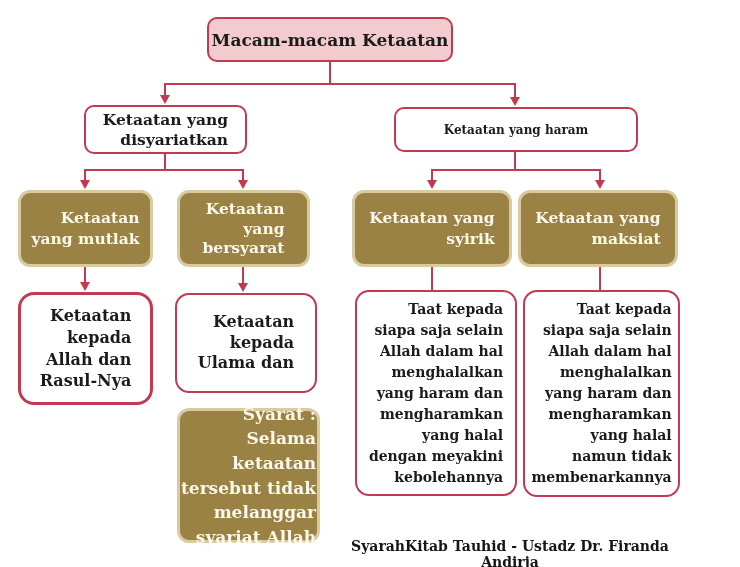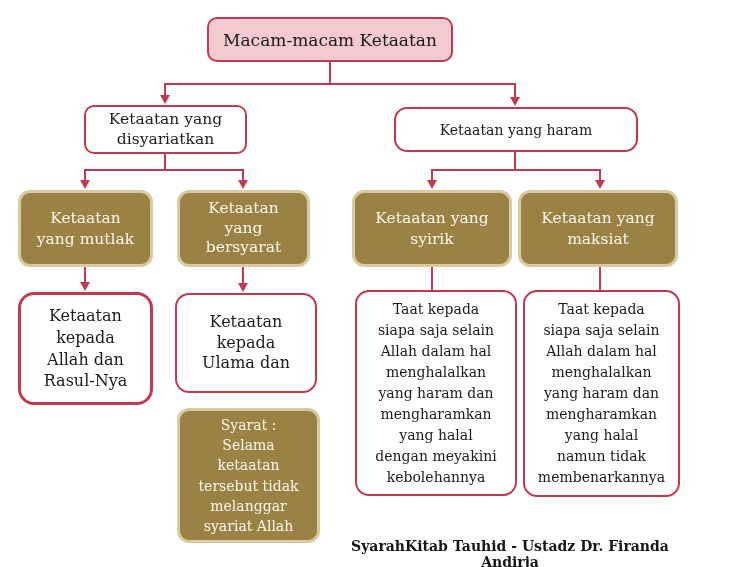--- a/index.html
+++ b/index.html
@@ -7,21 +7,21 @@
     width:740px;height:567px;position:relative;overflow:hidden;
     background:#ffffff;
     font-family:"DejaVu Serif","Liberation Serif",serif;
   }
   .canvas{position:absolute;inset:0;width:740px;height:567px;}
   svg.connectors{position:absolute;left:0;top:0;z-index:1;}
   svg.connectors path{stroke:var(--c-line,#c23a50);stroke-width:2;fill:none;stroke-linecap:butt;}
   svg.connectors polygon{fill:var(--c-line,#c23a50);}
   .node{
     position:absolute;z-index:2;display:flex;align-items:center;justify-content:center;
-    text-align:center;font-weight:normal;color:var(--c-text-dark,#1c1b1b);
+    text-align:right;font-weight:bold;color:var(--c-text-dark,#1c1b1b);
     box-sizing:border-box;white-space:pre-line;
   }
   .pink{
     background:var(--c-pink-fill,#f3cad0);
     border:2.5px solid var(--c-line,#c23a50);
     border-radius:10px;
   }
   .whitebox{
     background:#ffffff;
     border:2.5px solid var(--c-line,#c23a50);
@@ -30,28 +30,28 @@
   .olive{
     background:var(--c-olive-fill,#998244);
     border:3px solid var(--c-olive-border,#d9caa2);
     border-radius:12px;
     color:var(--c-text-light,#fdf8ec);
   }
   .italic{display:block;font-style:italic;}
 
   #root-node     {left:207px;top:17px; width:246px;height:45px; font-size:17px;}
   #l2-left       {left:84px; top:105px;width:163px;height:49px; font-size:15.5px;line-height:1.25;}
-  #l2-right      {left:394px;top:107px;width:244px;height:45px; font-size:14px;border-radius:13px;}
+  #l2-right      {left:394px;top:107px;width:244px;height:45px; font-size:12px;}
   #l3-mutlak     {left:18px; top:190px;width:135px;height:77px; font-size:15.5px;line-height:1.3;}
   #l3-bersyarat  {left:177px;top:190px;width:133px;height:77px; font-size:15.5px;line-height:1.25;}
   #l3-syirik     {left:352px;top:190px;width:160px;height:77px; font-size:15.5px;line-height:1.3;}
   #l3-maksiat    {left:518px;top:190px;width:160px;height:77px; font-size:15.5px;line-height:1.3;}
   #l4-allah      {left:18px; top:292px;width:135px;height:113px;font-size:16px;line-height:1.35;border-width:3px;border-radius:16px;}
   #l4-ulama      {left:175px;top:293px;width:142px;height:100px;font-size:16px;line-height:1.3;border-radius:14px;}
-  #syarat-node   {left:177px;top:408px;width:143px;height:135px;font-size:14px;line-height:1.45;}
+  #syarat-node   {left:177px;top:408px;width:143px;height:135px;font-size:17px;line-height:1.45;}
   #taat-syirik   {left:355px;top:290px;width:162px;height:206px;font-size:14px;line-height:1.5;border-radius:14px;padding:4px;}
   #taat-maksiat  {left:523px;top:290px;width:157px;height:207px;font-size:14px;line-height:1.5;border-radius:14px;padding:4px;}
 
   .footer{
     position:absolute;z-index:2;left:340px;top:538px;width:340px;
     text-align:center;font-weight:bold;font-size:14px;color:#161616;
   }
 </style>
 </head>
 <body>

